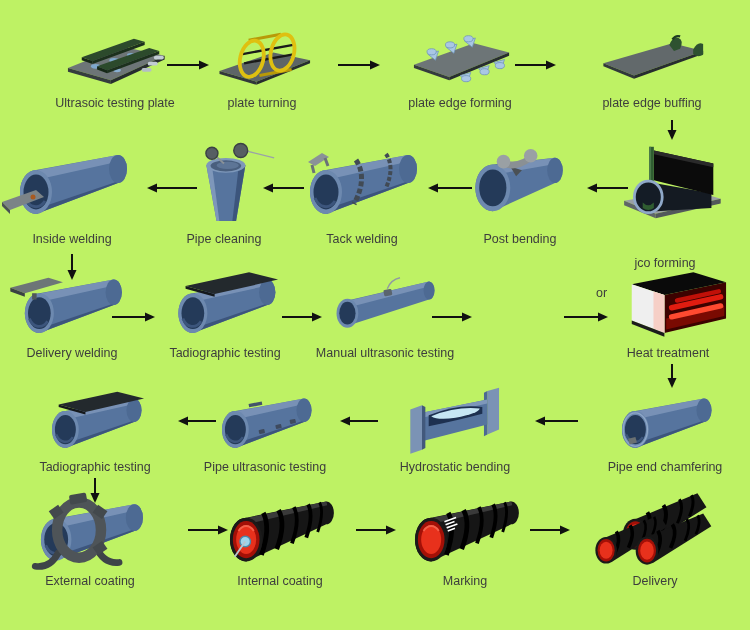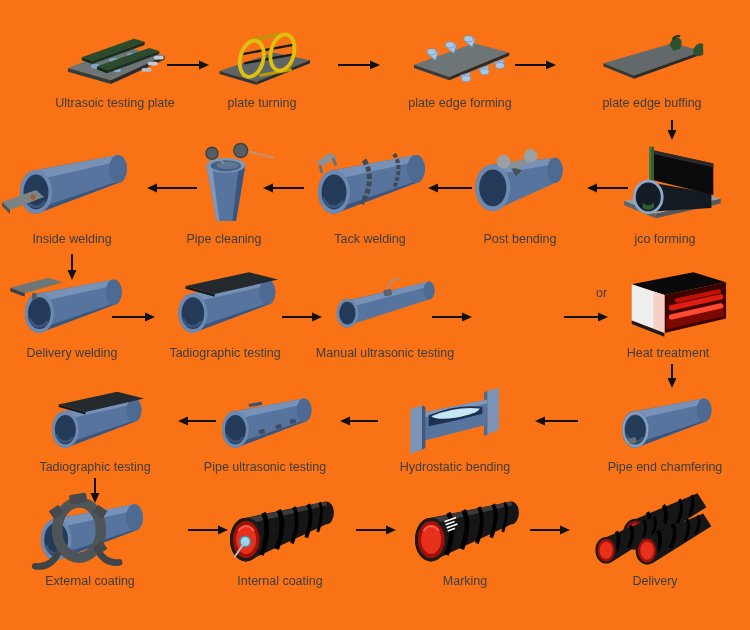--- a/index.html
+++ b/index.html
@@ -1,16 +1,16 @@
 <!DOCTYPE html>
 <html><head>
 <meta charset="utf-8">
 <style>
   html,body{margin:0;padding:0;background:#fff;}
-  .canvas{position:relative;width:750px;height:630px;background:#f97316;overflow:hidden;
+  .canvas{position:relative;width:750px;height:630px;background:#bef264;overflow:hidden;
           font-family:"Liberation Sans",sans-serif;}
   .cell{position:absolute;display:flex;flex-direction:column;align-items:center;}
   .art{width:100%;display:flex;align-items:flex-end;justify-content:center;}
   .art svg{width:100%;height:100%;}
   .label{margin-top:3px;font-size:12.5px;color:#3d3d3d;text-align:center;white-space:nowrap;line-height:1.1;}
   .arrow{position:absolute;line-height:0;}
   .arrow-label{position:absolute;font-size:12.5px;color:#3d3d3d;}
 </style>
 </head>
 <body>
@@ -131,21 +131,21 @@
   <ellipse cx="72" cy="24.5" rx="16.5" ry="6" fill="#495f7e"></ellipse>
   <ellipse cx="74" cy="24" rx="12" ry="4" fill="#5d7596"></ellipse>
   <line x1="61" y1="14" x2="70" y2="22" stroke="#8a9298" stroke-width="2"></line>
   <circle cx="57" cy="11" r="6.5" fill="#565e62" stroke="#3a4044" stroke-width="1.5"></circle>
   <line x1="92" y1="8" x2="124" y2="16" stroke="#9aa2a8" stroke-width="1.5"></line>
   <circle cx="88" cy="8" r="7.5" fill="#565e62" stroke="#3a4044" stroke-width="1.5"></circle>
         </svg>
       </div>
       <div class="label">Pipe cleaning</div>
     </div>
-    <div class="cell" style="left: 300px; top: 136px; width: 140px;">
+    <div class="cell" style="left: 292px; top: 136px; width: 140px;">
       <div class="art" style="height: 94px;">
         <svg viewBox="0 0 140 86" preserveAspectRatio="xMidYMid meet">
  <path d="M34,30 L116,15 A9,14 0 0 1 116,43 L34,74 A16,22 0 0 1 34,30 Z" fill="#56749e"></path>
  <path d="M36,30 L116,15 A9,14 0 0 1 119,21 L38,39 Z" fill="#7e97ba" opacity="0.85"></path>
  <path d="M40,67 L117,41 L116,43 L34,74 Z" fill="#3c557c"></path>
  <ellipse cx="116" cy="29" rx="9" ry="14" fill="#4d6a93"></ellipse>
  <ellipse cx="34" cy="52" rx="16" ry="22" fill="#6d89af"></ellipse>
  <ellipse cx="34" cy="52" rx="12.5" ry="17.5" fill="#243a59"></ellipse>
  <path d="M23,58 A12.5,17.5 0 0 0 43,61" stroke="#3c557c" stroke-width="3" fill="none"></path>
   <path d="M64,20 Q76,38 62,64" stroke="#414a54" stroke-width="5" fill="none" stroke-dasharray="5,2.5"></path>
@@ -165,21 +165,21 @@
   <ellipse cx="42" cy="48" rx="18" ry="24" fill="#6d89af"></ellipse>
   <ellipse cx="42" cy="48" rx="14" ry="19" fill="#243a59"></ellipse>
   <path d="M60,26 L72,30 L66,36 Z" fill="#4a5054"></path>
   <path d="M52,18 Q66,26 82,12 L82,20 Q66,32 52,26 Z" fill="#8a9094"></path>
   <circle cx="53" cy="21" r="7" fill="#9aa0a4"></circle>
           <circle cx="81" cy="15" r="7" fill="#9aa0a4"></circle>
         </svg>
       </div>
       <div class="label">Post bending</div>
     </div>
-    <div class="cell" style="left: 600px; top: 136px; width: 130px;">
+    <div class="cell" style="left: 600px; top: 136px; width: 130px; gap: 24px;">
       <div class="art" style="height: 94px;">
         <svg viewBox="0 0 140 86" preserveAspectRatio="xMidYMid meet">
   <path d="M26,62 L96,50 L130,60 L60,76 Z" fill="#9aa0a4"></path>
   <path d="M26,62 L60,76 L60,81 L26,67 Z" fill="#5f6568"></path>
   <path d="M60,76 L130,60 L130,65 L60,81 Z" fill="#52585b"></path>
   <path d="M52,42 L120,54 L120,70 L52,74 Z" fill="#141a22"></path>
   <path d="M58,8 L122,22 L122,56 L58,40 Z" fill="#0b0b0b"></path>
   <path d="M58,8 L122,22 L122,26 L58,12 Z" fill="#2a2a2a"></path>
   <rect x="53" y="4" width="5" height="64" fill="#2f5c31"></rect>
   <rect x="53" y="4" width="2" height="64" fill="#4a7a4a"></rect>

